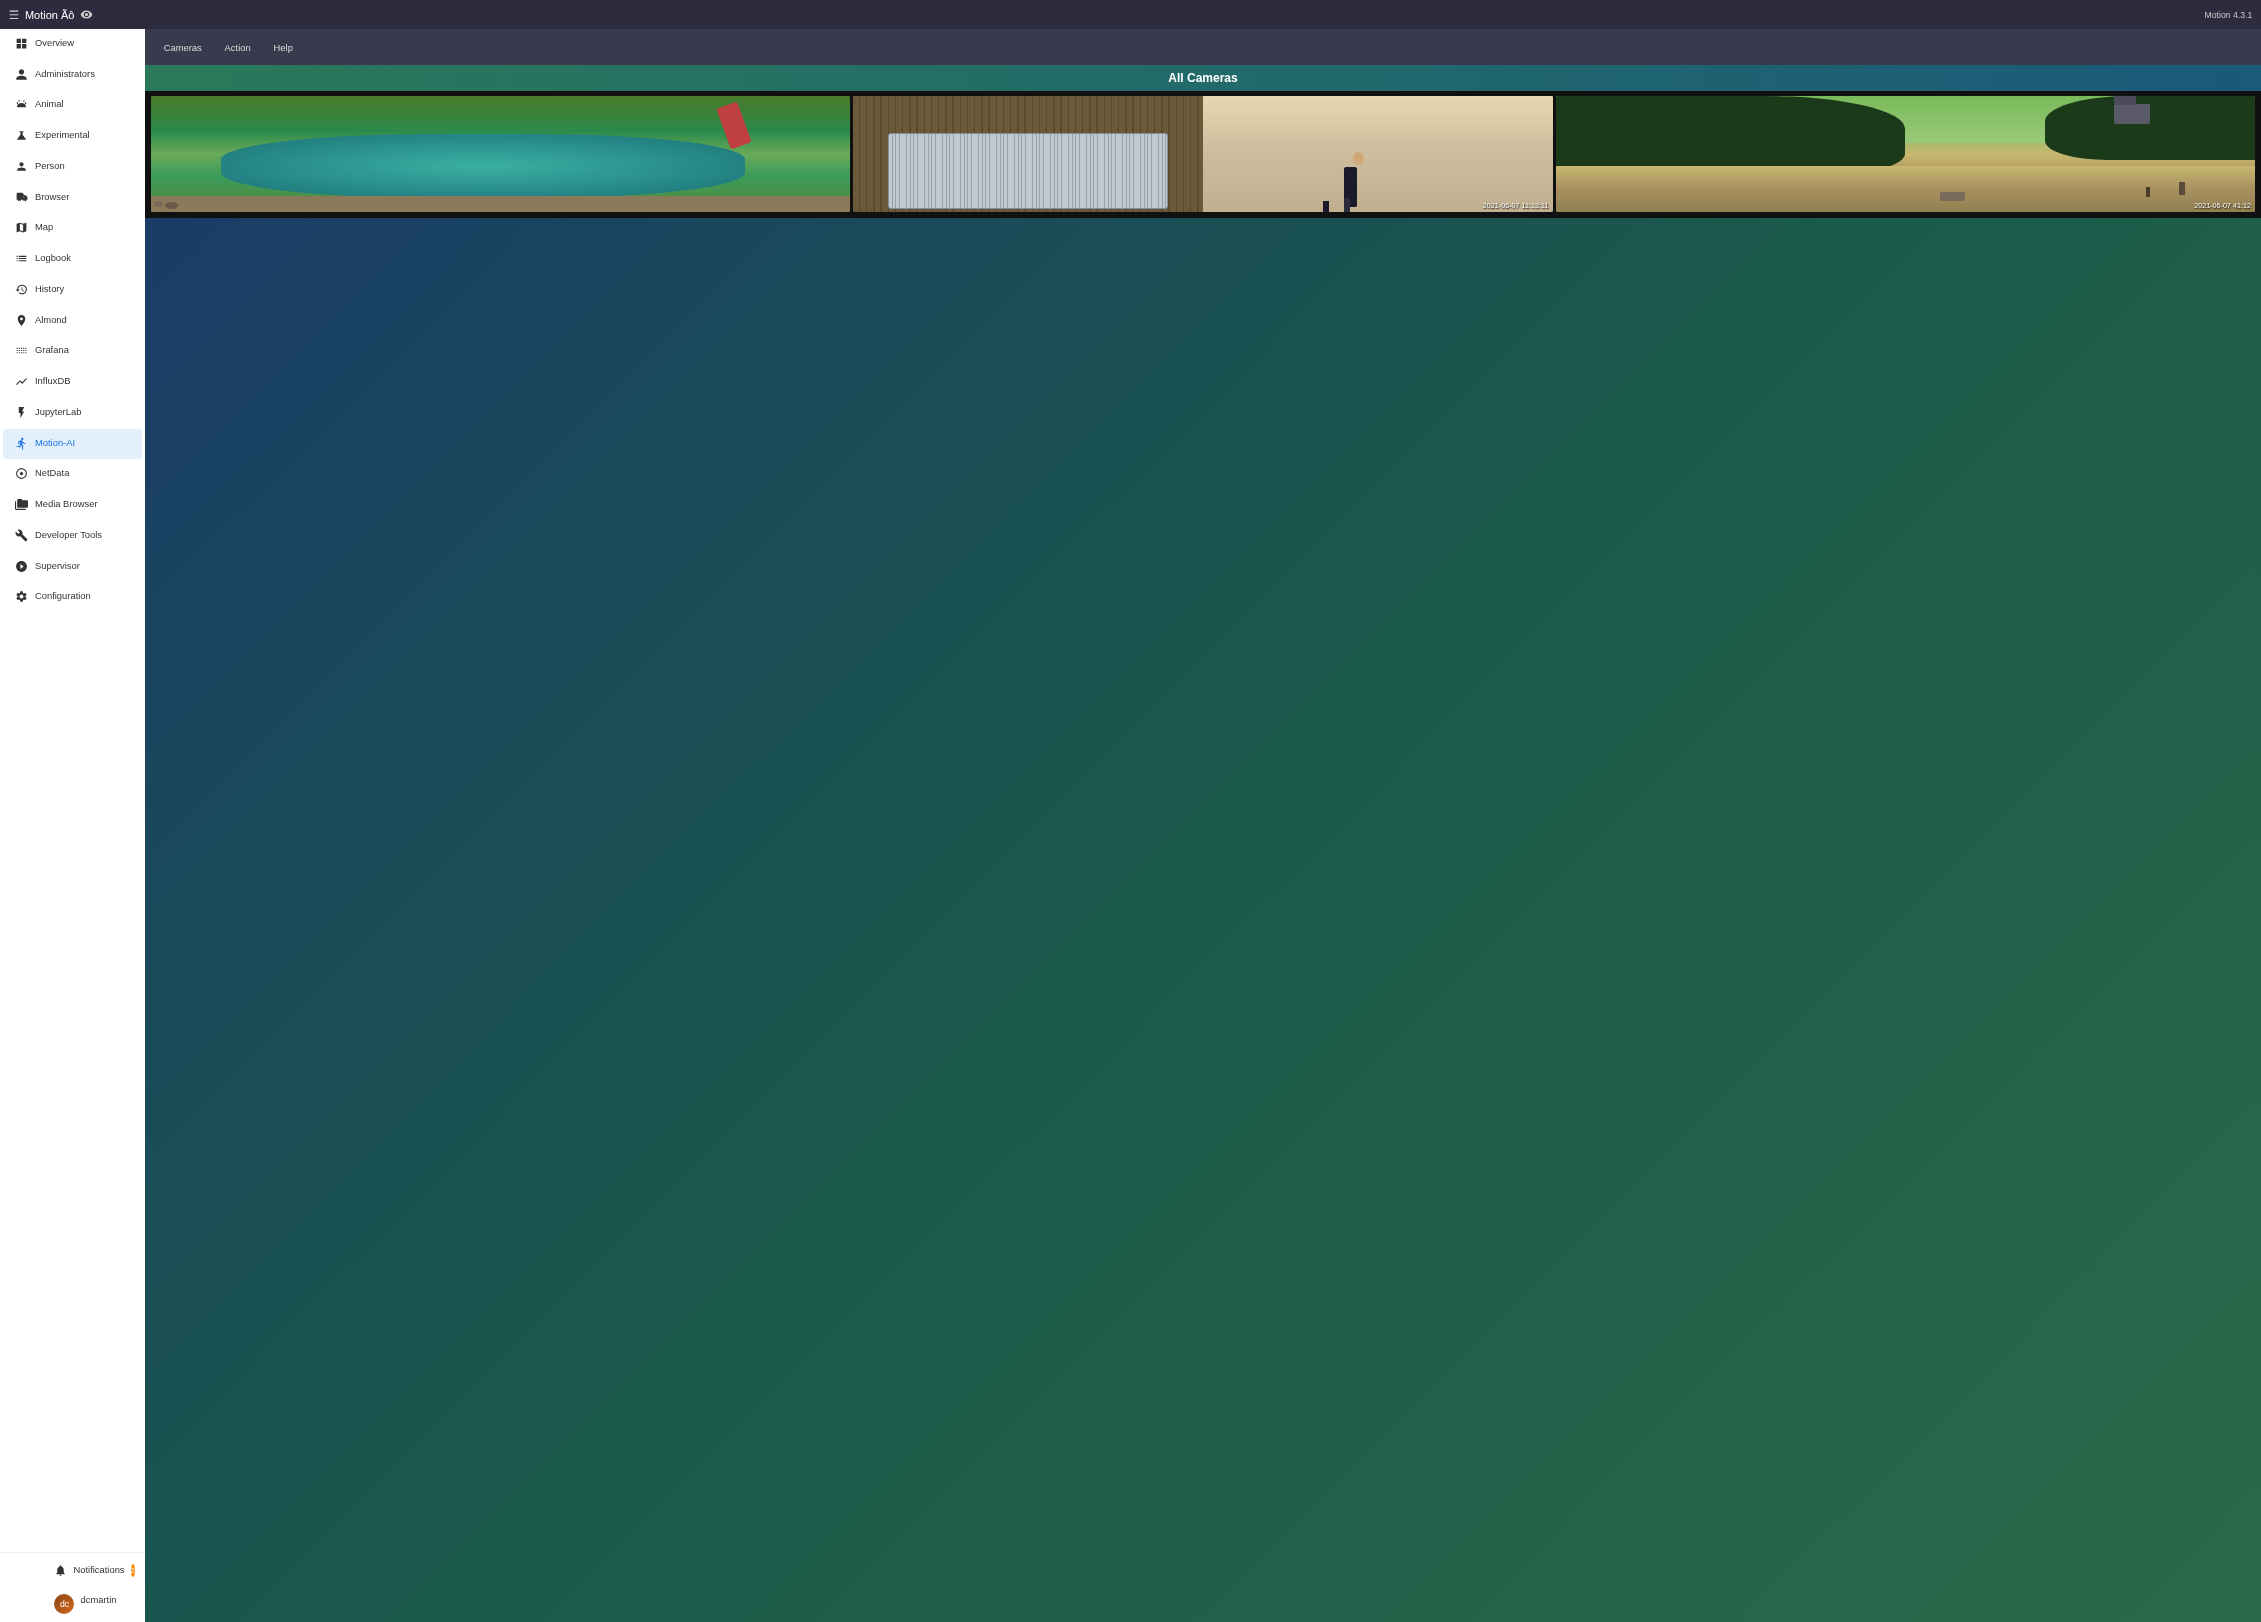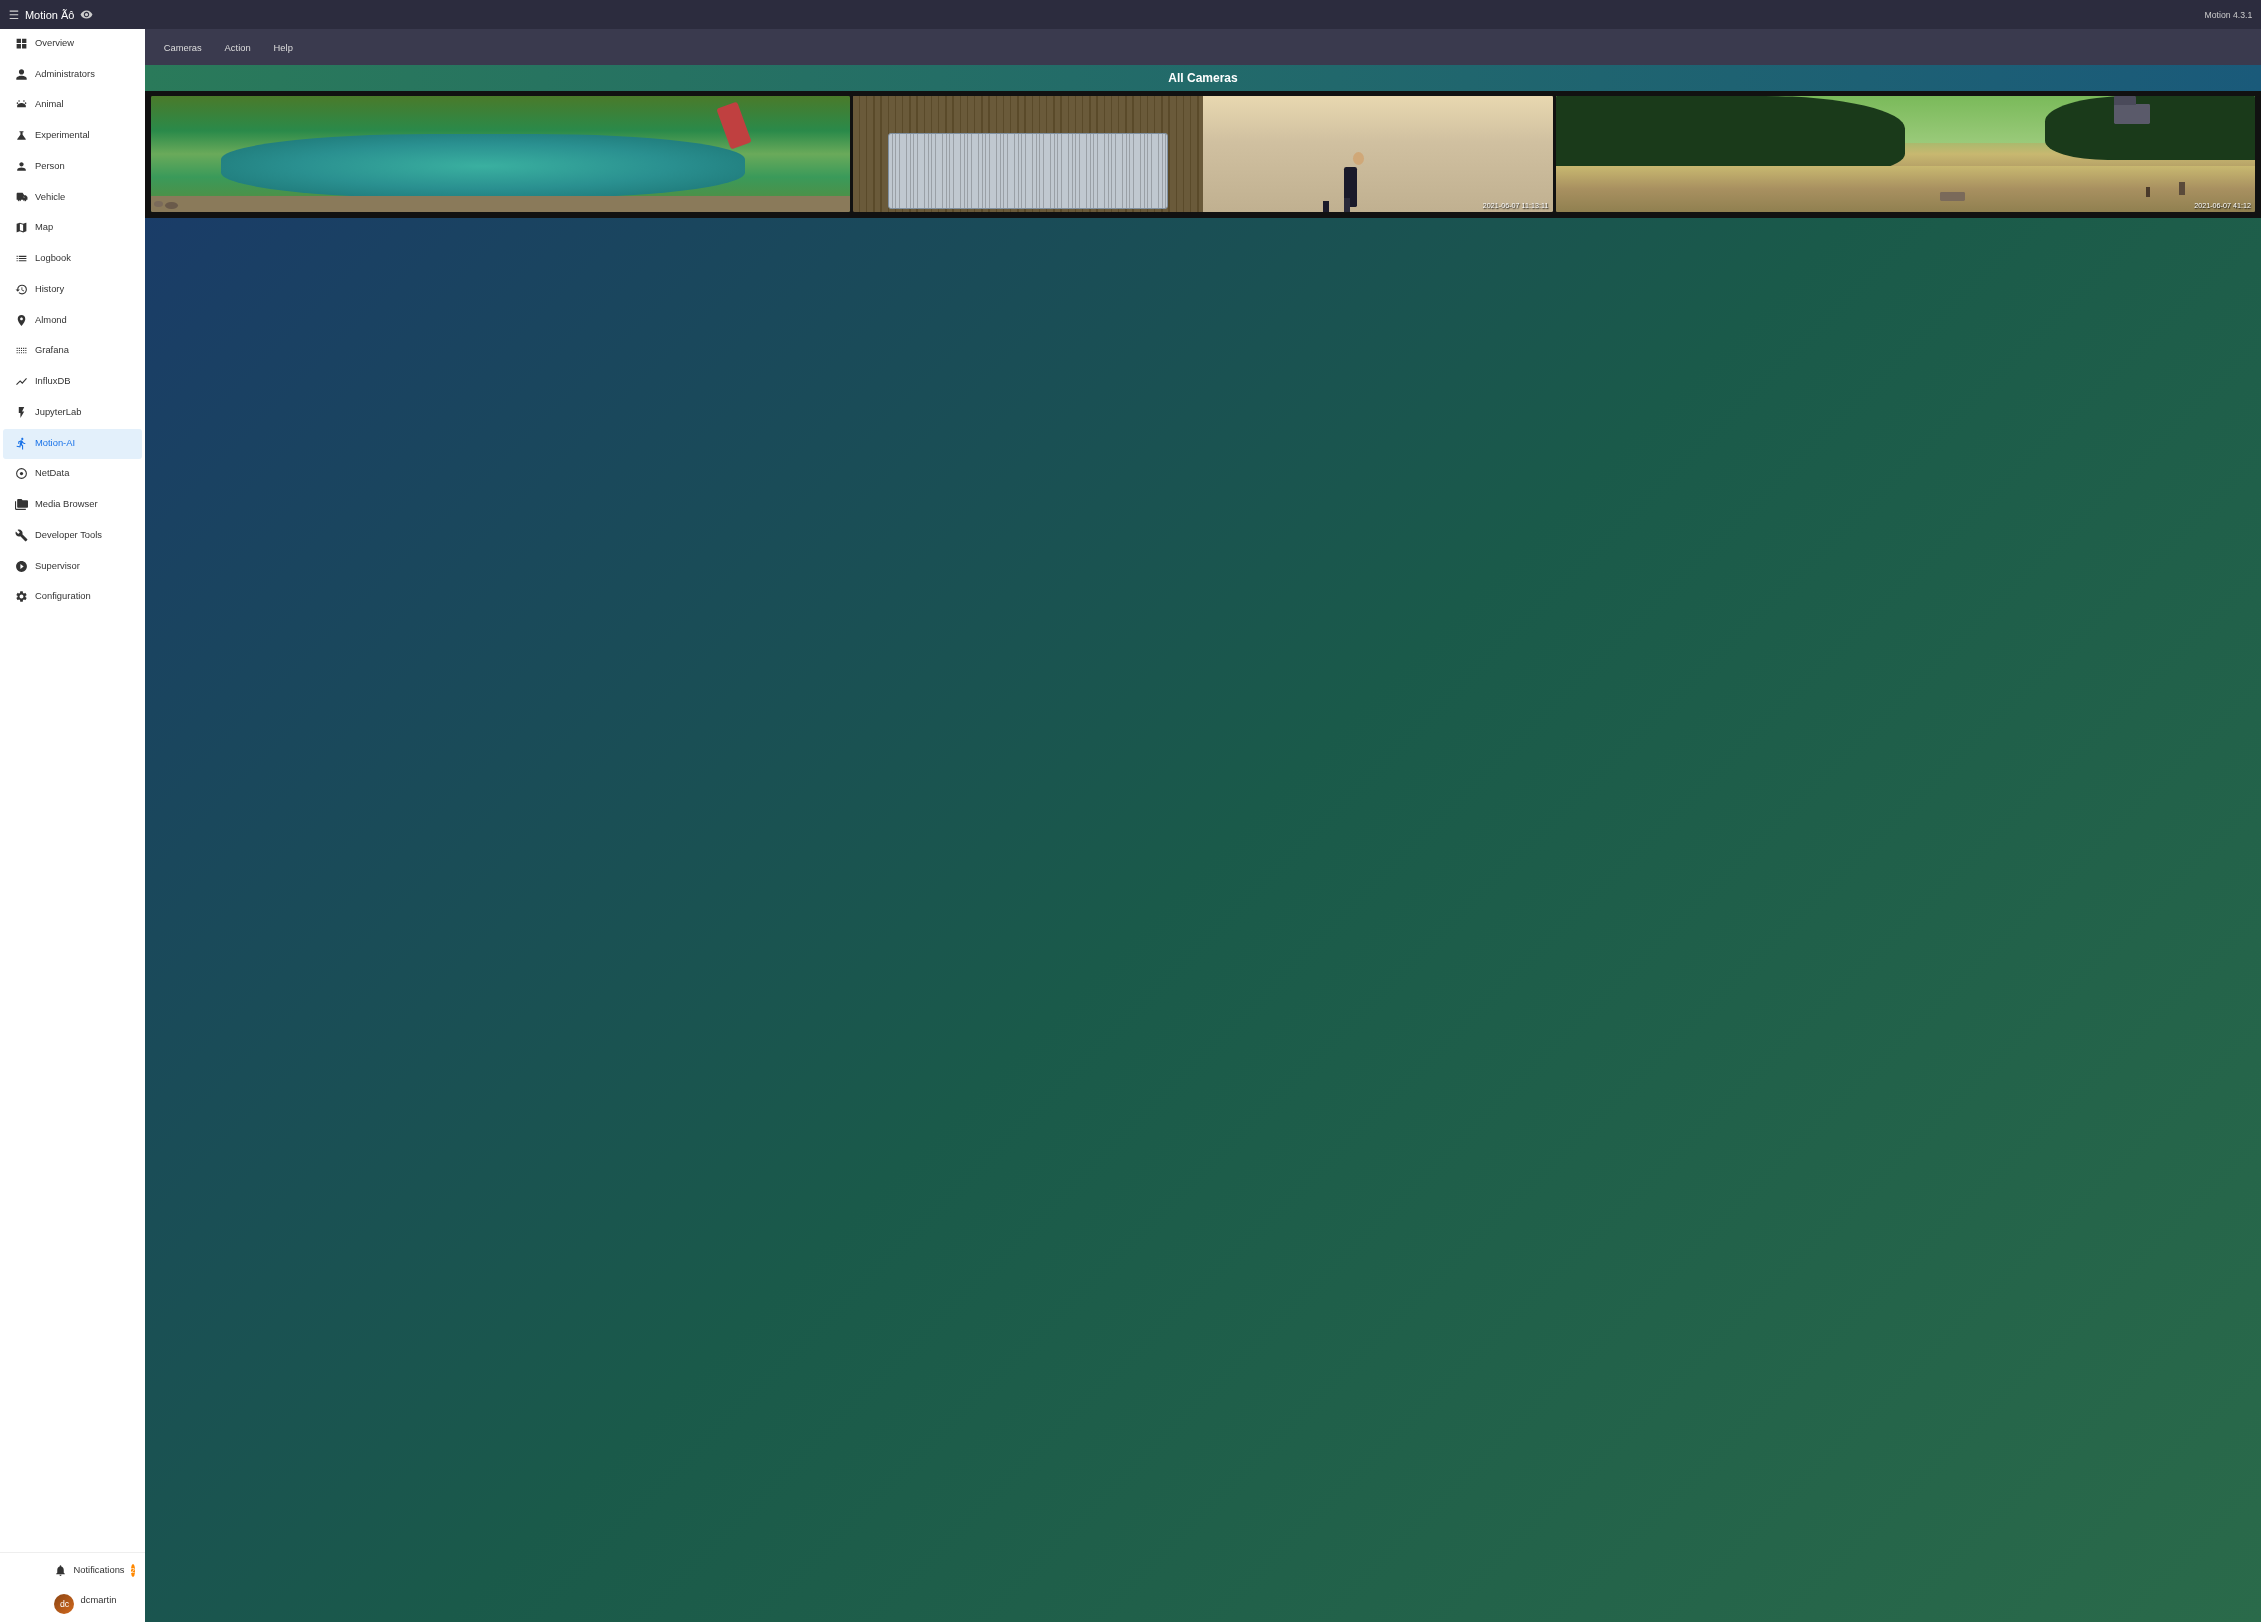--- a/index.html
+++ b/index.html
@@ -284,21 +284,21 @@
       </span>
       <span>Person</span>
     </div>
 
     <div class="sidebar-item">
       <span class="sidebar-item-icon">
         <svg width="13" height="13" viewBox="0 0 24 24" fill="currentColor">
             <path d="M20 8h-3L14 3H5c-1.1 0-2 .9-2 2v11h2c0 1.66 1.34 3 3 3s3-1.34 3-3h4c0 1.66 1.34 3 3 3s3-1.34 3-3h2v-5l-3-3zM8 19c-.55 0-1-.45-1-1s.45-1 1-1 1 .45 1 1-.45 1-1 1zm9 0c-.55 0-1-.45-1-1s.45-1 1-1 1 .45 1 1-.45 1-1 1zm-1-7V9.5l1.96 2.5H16z"></path>
           </svg>
       </span>
-      <span>Vehicle</span>
+      <span>Browser</span>
     </div>
 
     <div class="sidebar-item">
       <span class="sidebar-item-icon">
         <svg width="13" height="13" viewBox="0 0 24 24" fill="currentColor">
             <path d="M20.5 3l-.16.03L15 5.1 9 3 3.36 4.9c-.21.07-.36.25-.36.48V20.5c0 .28.22.5.5.5l.16-.03L9 18.9l6 2.1 5.64-1.9c.21-.07.36-.25.36-.48V3.5c0-.28-.22-.5-.5-.5zM15 19l-6-2.11V5l6 2.11V19z"></path>
           </svg>
       </span>
       <span>Map</span>
     </div>

